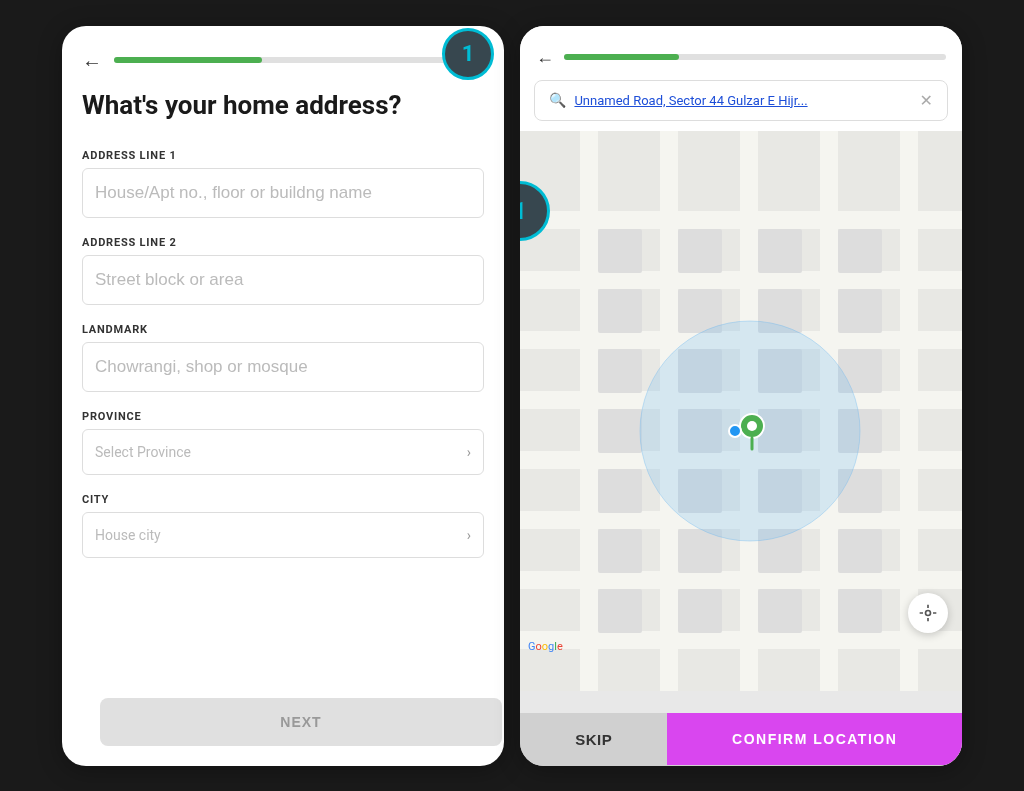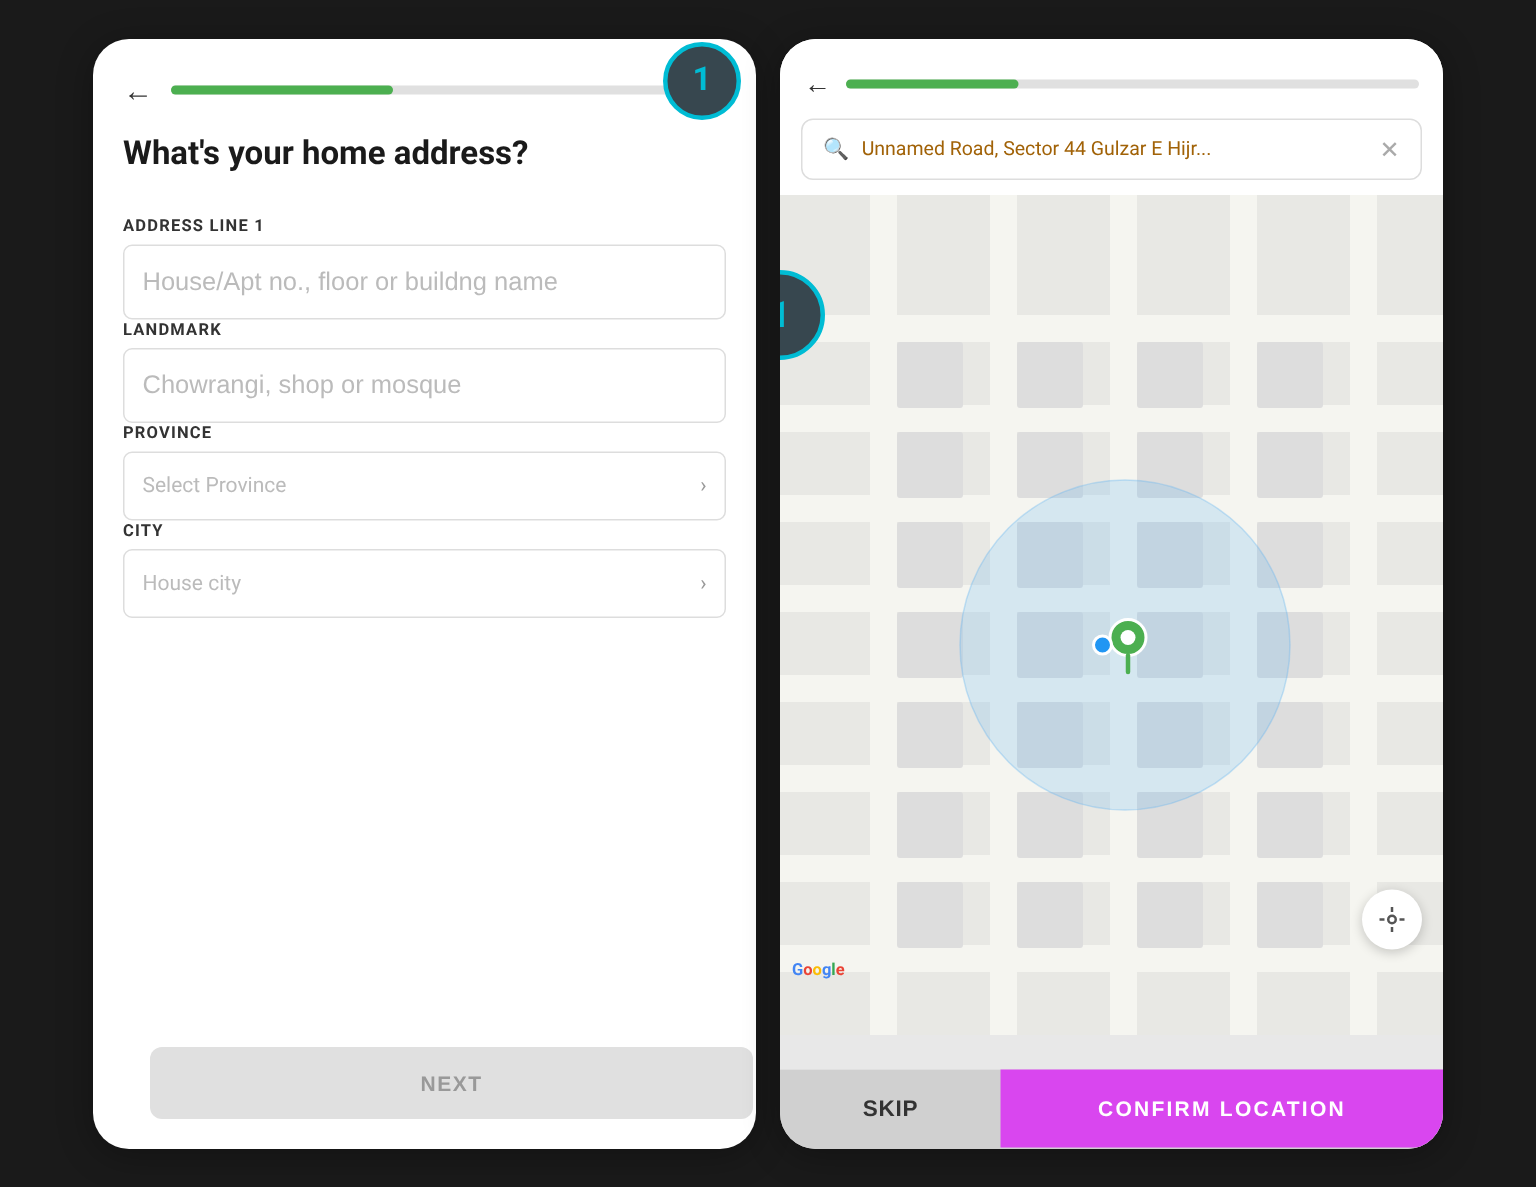--- a/index.html
+++ b/index.html
@@ -72,27 +72,28 @@
       display: flex;
       align-items: center;
       justify-content: center;
       border: 3px solid #00bcd4;
       position: absolute;
       right: -10px;
       top: -22px;
       z-index: 10;
     }
     .page-title {
-      font-size: 22px;
+      font-size: 26px;
       font-weight: 700;
       color: #1a1a1a;
       margin-bottom: 28px;
       line-height: 1.2;
     }
     .form-section {
+      margin-bottom: 18px;
     }
     .field-label {
       font-size: 11px;
       font-weight: 700;
       color: #333;
       letter-spacing: 0.8px;
       margin-bottom: 6px;
       text-transform: uppercase;
     }
     .text-input {
@@ -195,24 +196,25 @@
       background: #fff;
       z-index: 2;
     }
     .search-icon {
       color: #aaa;
       font-size: 14px;
     }
     .search-text {
       flex: 1;
       font-size: 13px;
-      color: #a16207;
+      color: #1d4ed8;
       white-space: nowrap;
       overflow: hidden;
       text-overflow: ellipsis;
+      text-decoration: underline;
     }
     .clear-icon {
       color: #aaa;
       font-size: 16px;
       cursor: pointer;
     }
 
     
     .map-area {
       flex: 1;
@@ -288,21 +290,21 @@
       color: #fff;
       letter-spacing: 1.5px;
       cursor: pointer;
       text-transform: uppercase;
     }
     .google-logo {
       position: absolute;
       bottom: 60px;
       left: 8px;
       font-size: 11px;
-      font-weight: bold;
+      font-weight: normal;
       z-index: 5;
     }
     .google-logo span:nth-child(1) { color: #4285F4; }
     .google-logo span:nth-child(2) { color: #EA4335; }
     .google-logo span:nth-child(3) { color: #FBBC05; }
     .google-logo span:nth-child(4) { color: #4285F4; }
     .google-logo span:nth-child(5) { color: #34A853; }
     .google-logo span:nth-child(6) { color: #EA4335; }
   </style>
 </head>
@@ -320,20 +322,24 @@
         <div class="step-badge">1</div>
       </div>
 
       <div class="page-title">What's your home address?</div>
 
       <div class="form-section">
         <div class="field-label">ADDRESS LINE 1</div>
         <input class="text-input" type="text" placeholder="House/Apt no., floor or buildng name" style="">
       </div>
 
+      <div class="form-section">
+        <div class="field-label">ADDRESS LINE 2</div>
+        <input class="text-input" type="text" placeholder="Street block or area" style="">
+      </div>
 
       <div class="form-section">
         <div class="field-label">LANDMARK</div>
         <input class="text-input" type="text" placeholder="Chowrangi, shop or mosque" style="">
       </div>
 
       <div class="form-section">
         <div class="field-label">PROVINCE</div>
         <div class="select-input">
           <span>Select Province</span>

